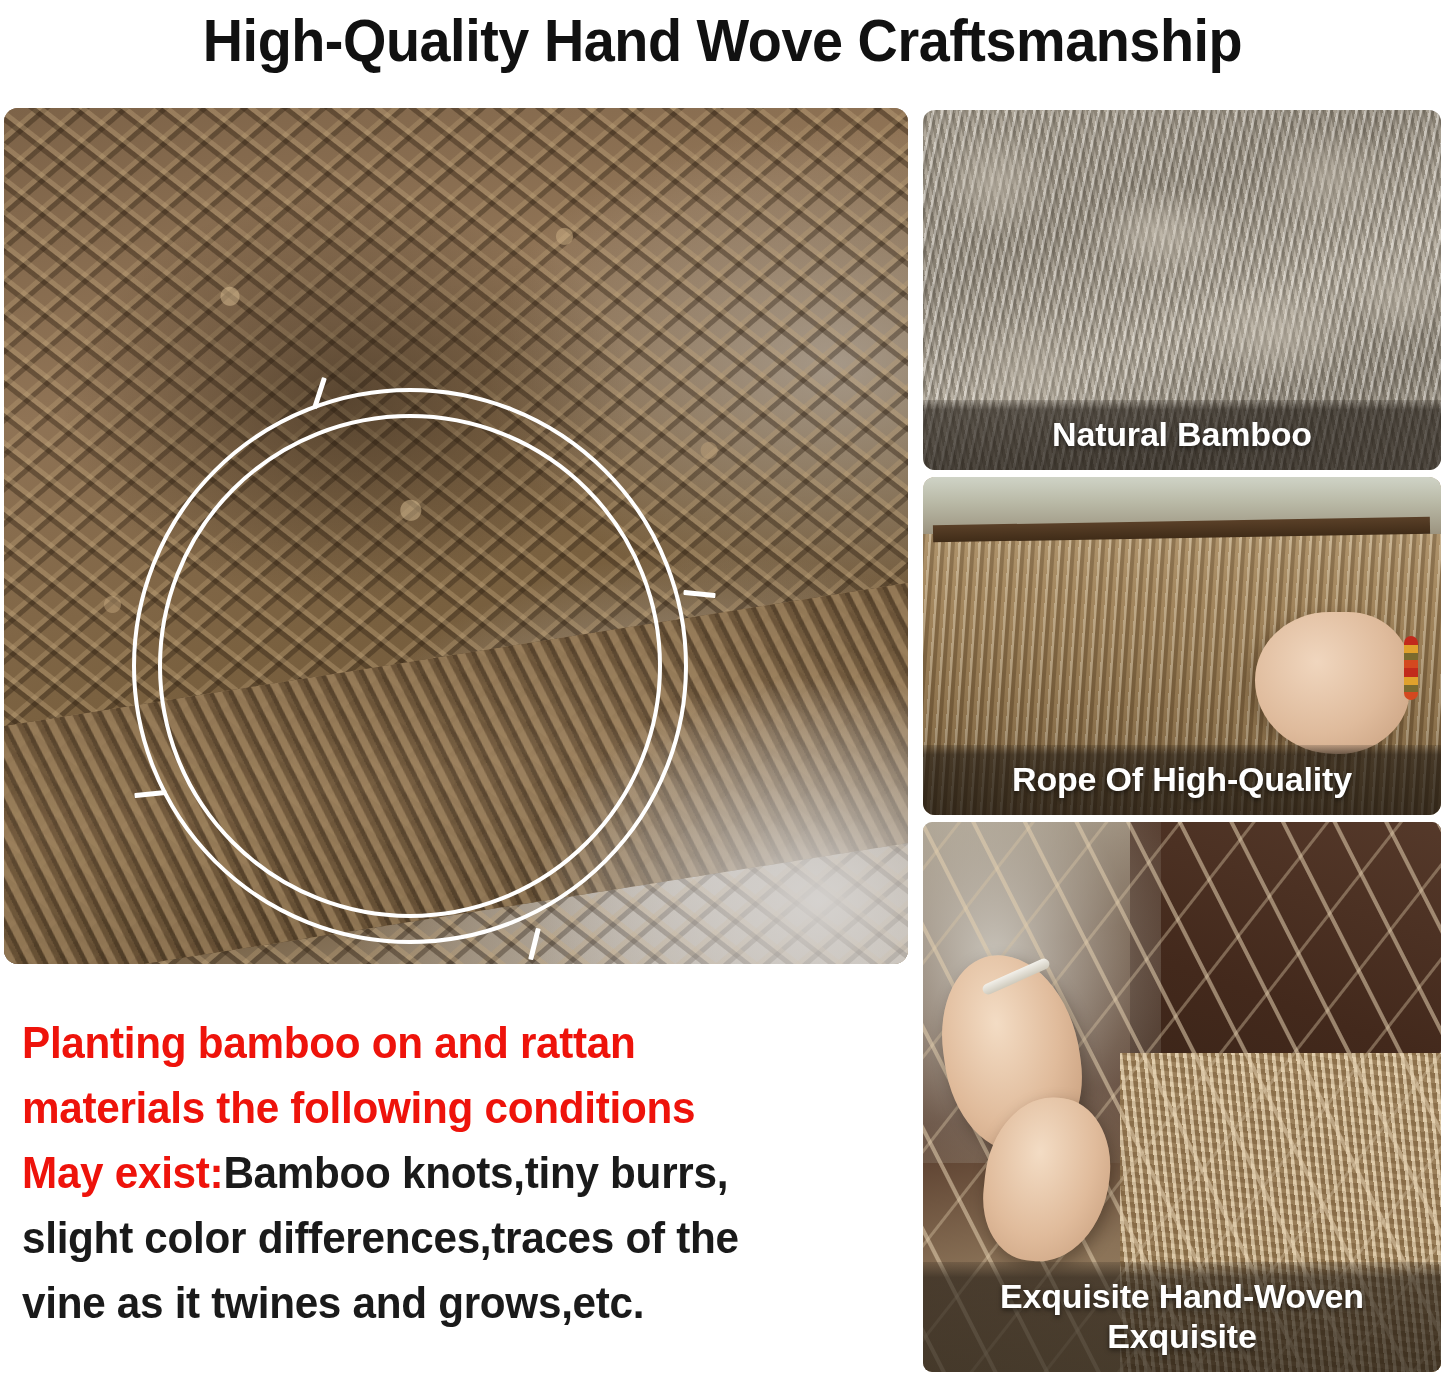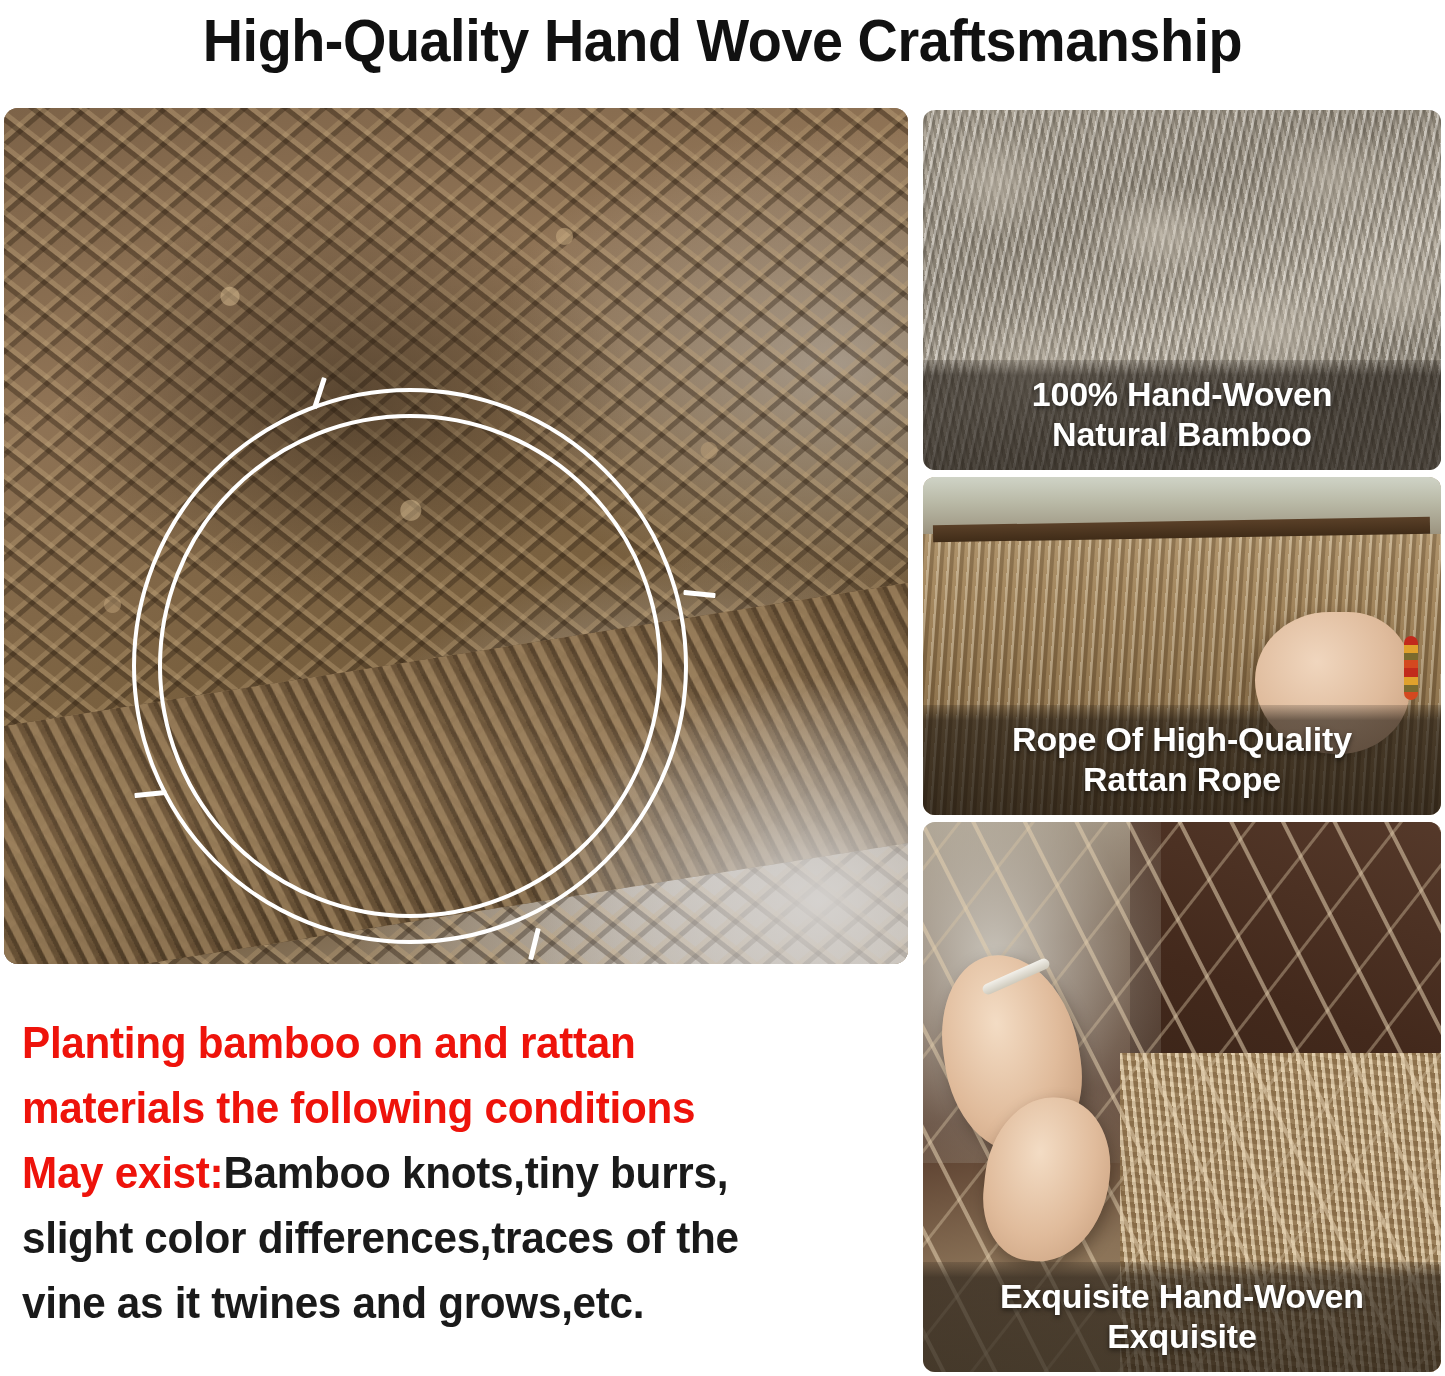--- a/index.html
+++ b/index.html
@@ -137,21 +137,21 @@
     position: absolute;
     left: 923px;
     width: 518px;
     border-radius: 12px;
     overflow: hidden;
   }
   .rpanel .photo { position: absolute; inset: 0; }
 
   .rpanel-1 { top: 110px; height: 360px; }
   .rpanel-2 { top: 477px; height: 338px; }
-  .rpanel-3 { top: 822px; height: 550px; }
+  .rpanel-3 { top: 822px; height: 550px; border-radius: 9px; }
 
   
   .ph-hanks {
     background:
       repeating-linear-gradient(102deg,
         rgba(250,248,244,0.40) 0px, rgba(250,248,244,0.40) 2px,
         rgba(96,90,80,0.38) 3px, rgba(96,90,80,0.38) 5px,
         rgba(168,160,146,0.22) 6px, rgba(168,160,146,0.22) 9px),
       repeating-linear-gradient(78deg,
         rgba(240,236,230,0.22) 0px, rgba(240,236,230,0.22) 3px,
@@ -311,35 +311,33 @@
       <div class="tick tick-left"></div>
       <div class="tick tick-bottom"></div>
     </div>
   </div>
 
   <div class="rpanel rpanel-1">
     <div class="photo ph-hanks">
       <div class="ph-hanks-bundles"></div>
     </div>
     <div class="caption">
-      <span>100% Hand-Woven</span>
       <span>Natural Bamboo</span>
     </div>
   </div>
 
   <div class="rpanel rpanel-2">
     <div class="photo ph-rope">
       <div class="ph-rope-top"></div>
       <div class="ph-rope-bar"></div>
       <div class="ph-hand"></div>
       <div class="ph-bracelet"></div>
     </div>
     <div class="caption">
       <span>Rope Of High-Quality</span>
-      <span>Rattan Rope</span>
     </div>
   </div>
 
   <div class="rpanel rpanel-3">
     <div class="photo ph-weaving">
       <div class="ph-weaving-brown"></div>
       <div class="ph-weaving-cloth"></div>
       <div class="ph-weaving-mat"></div>
       <div class="ph-weaving-vines"></div>
       <div class="ph-hand-a"></div>

